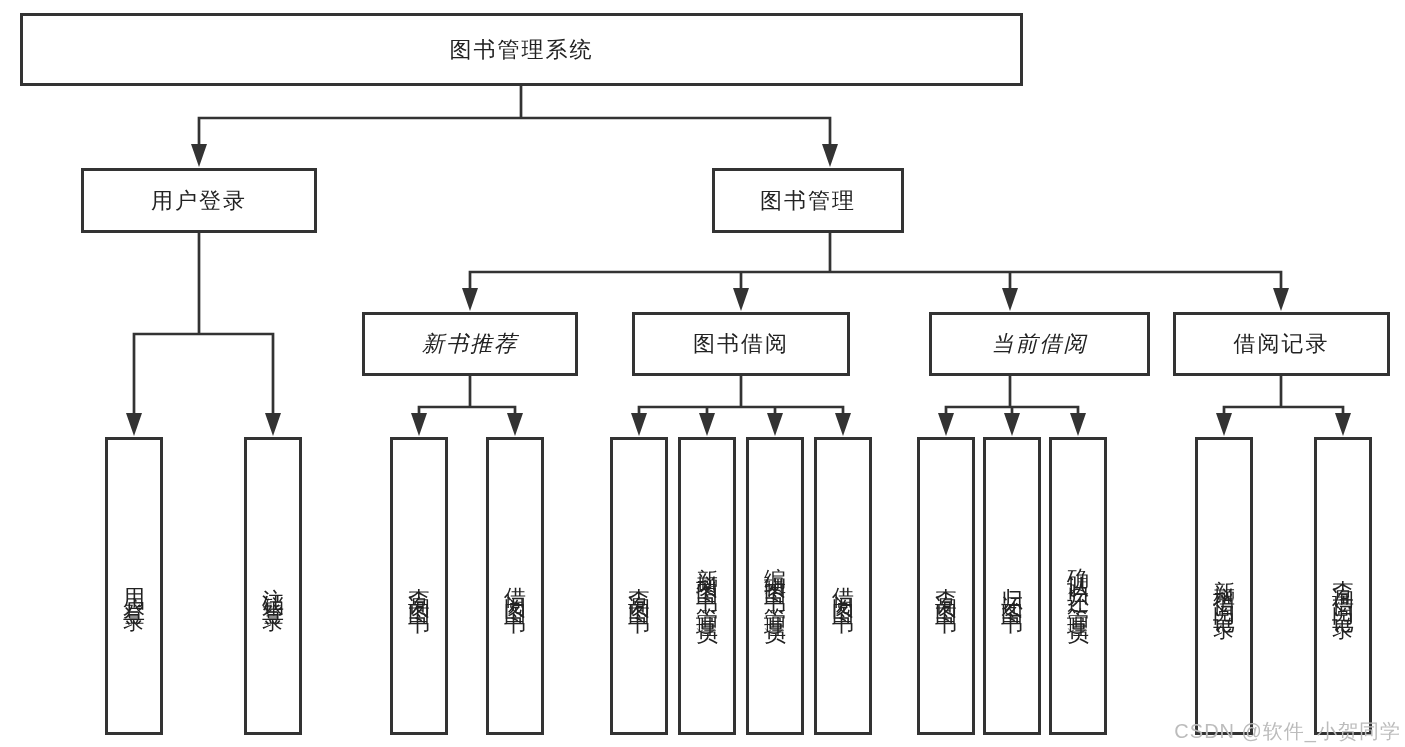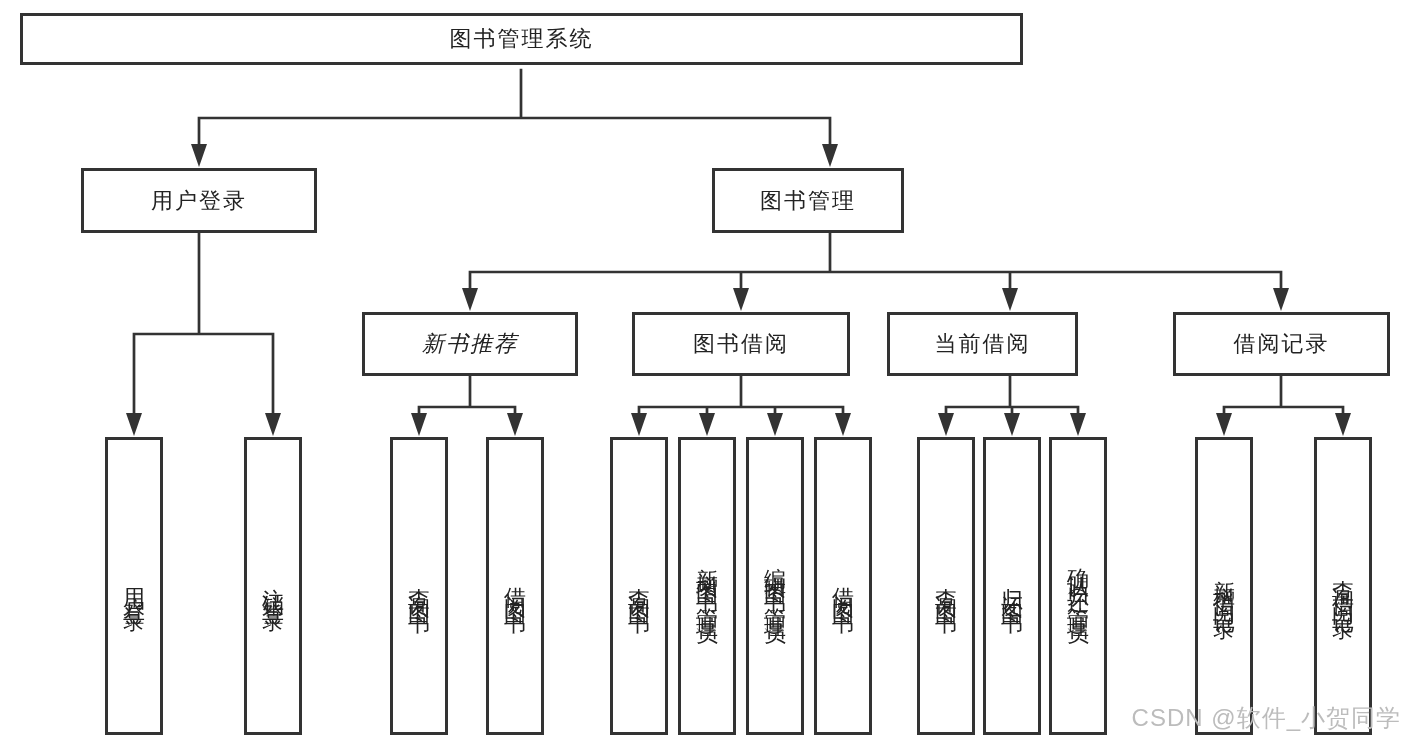--- a/index.html
+++ b/index.html
@@ -25,38 +25,38 @@
   }
   .node .vlabel{
     writing-mode:vertical-rl;
     text-orientation:mixed;
     font-size:22px;
     letter-spacing:8px;
     line-height:1.0;
     color:#222222;
     white-space:nowrap;
   }
-  .root-node{left:20px;top:13px;width:1003px;height:52px;font-family:Liberation Mono, monospace;}
+  .root-node{left:20px;top:13px;width:1003px;height:73px;font-family:Liberation Mono, monospace;}
   .l2-login{left:81px;top:168px;width:236px;height:65px;}
   .l2-mgmt{left:712px;top:168px;width:192px;height:65px;}
   .l3{top:312px;height:64px;}
   .l3-m0{left:362px;width:216px;font-style:italic;}
   .l3-m1{left:632px;width:218px;}
-  .l3-m2{left:887px;width:191px;}
+  .l3-m2{left:929px;width:221px;font-style:italic;}
   .l3-m3{left:1173px;width:217px;}
   .leaf{top:437px;width:58px;height:298px;}
   .leaf-a0{left:105px;}  .leaf-a1{left:244px;}
   .leaf-b0{left:390px;}  .leaf-b1{left:486px;}
   .leaf-c0{left:610px;}  .leaf-c1{left:678px;}  .leaf-c2{left:746px;}  .leaf-c3{left:814px;}
   .leaf-d0{left:917px;}  .leaf-d1{left:983px;}  .leaf-d2{left:1049px;}
   .leaf-e0{left:1195px;} .leaf-e1{left:1314px;}
   .watermark{
     position:absolute;
-    right:4px;bottom:13px;
-    font-size:24px;
+    right:4px;bottom:2px;
+    font-size:20px;
     letter-spacing:1px;
     color:#bcbcbc;
     z-index:5;
     white-space:nowrap;
   }
   path.cline{stroke:#333333;stroke-width:2.7;fill:none;stroke-linecap:square;}
   polygon.arrow{fill:#333333;stroke:none;}
 </style>
 </head>
 <body>

